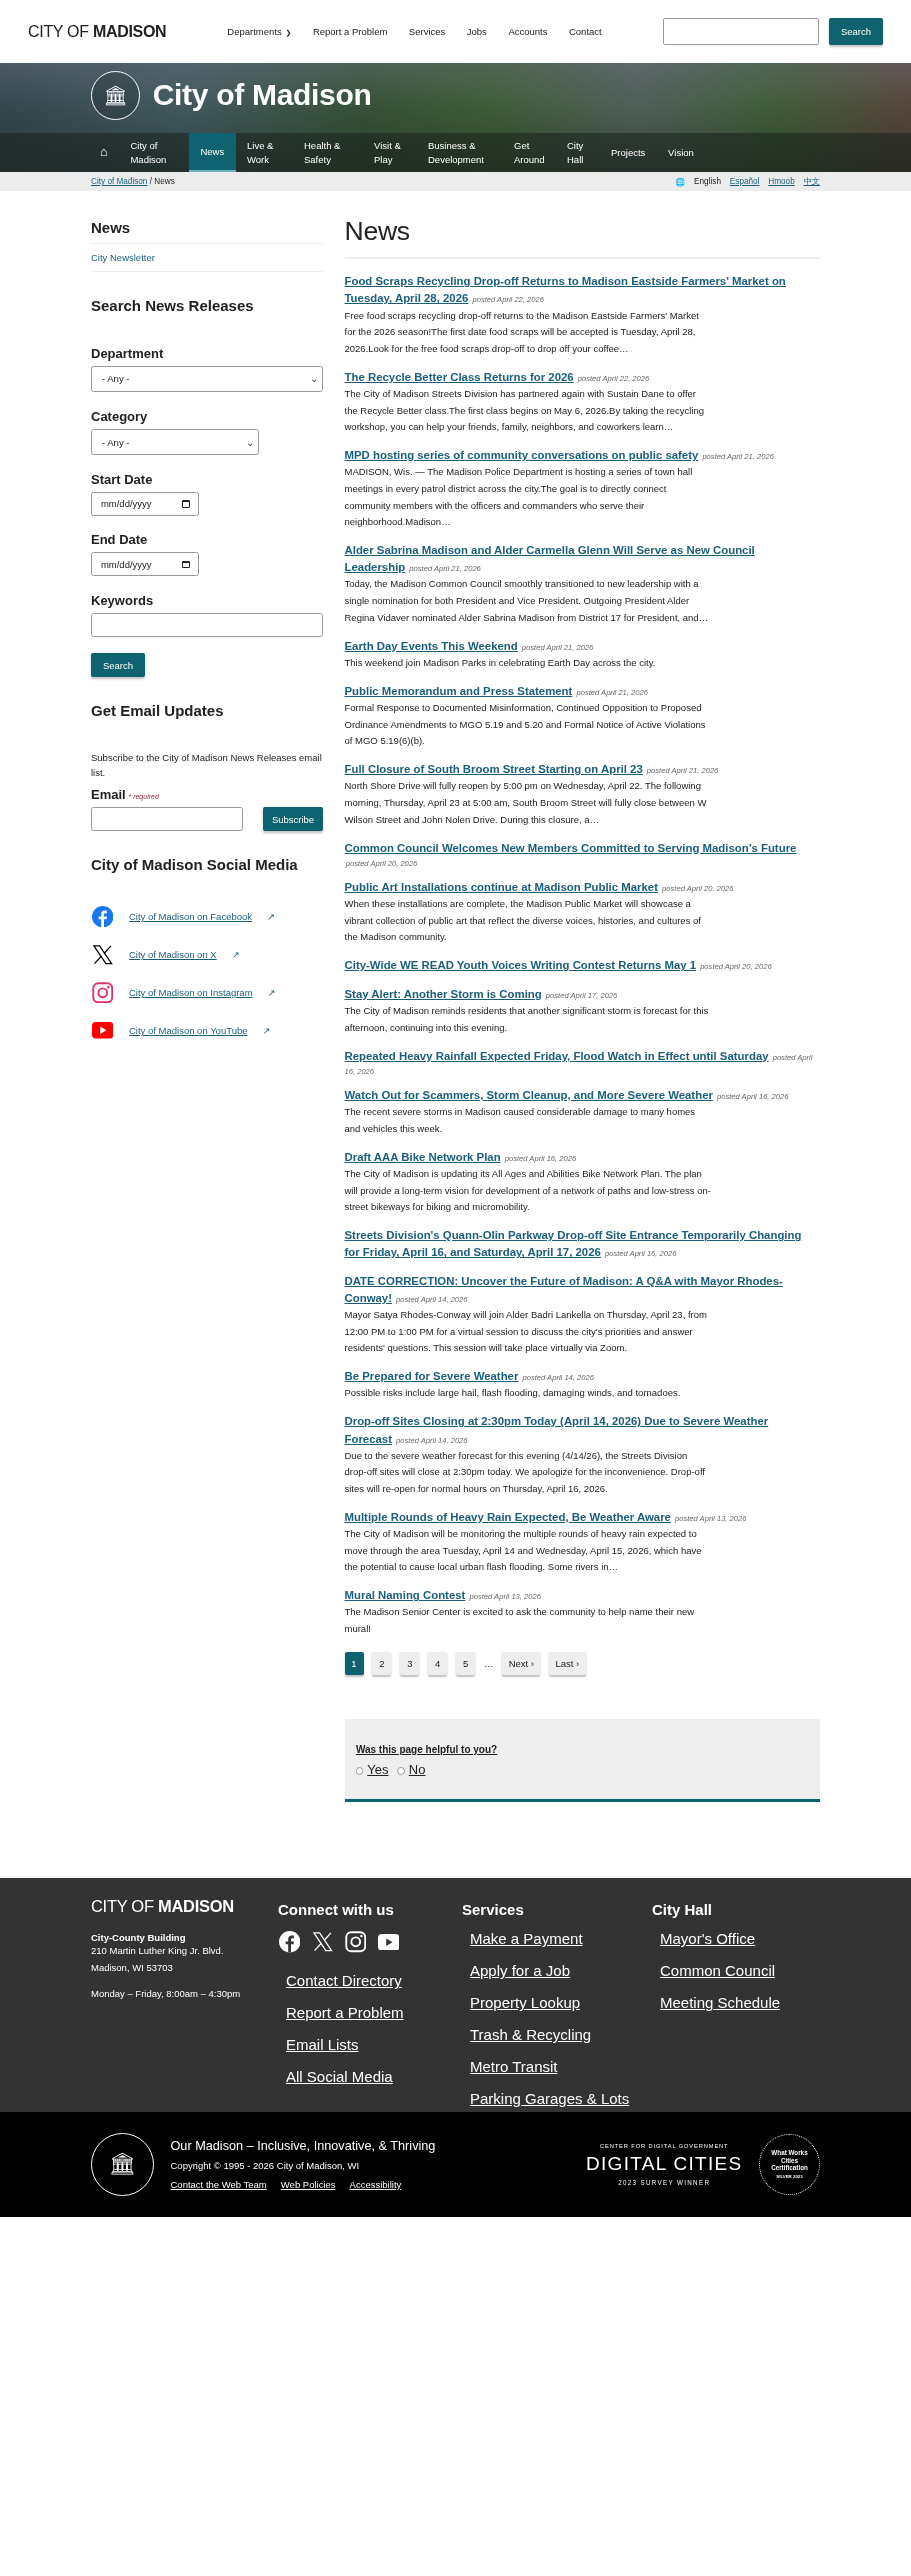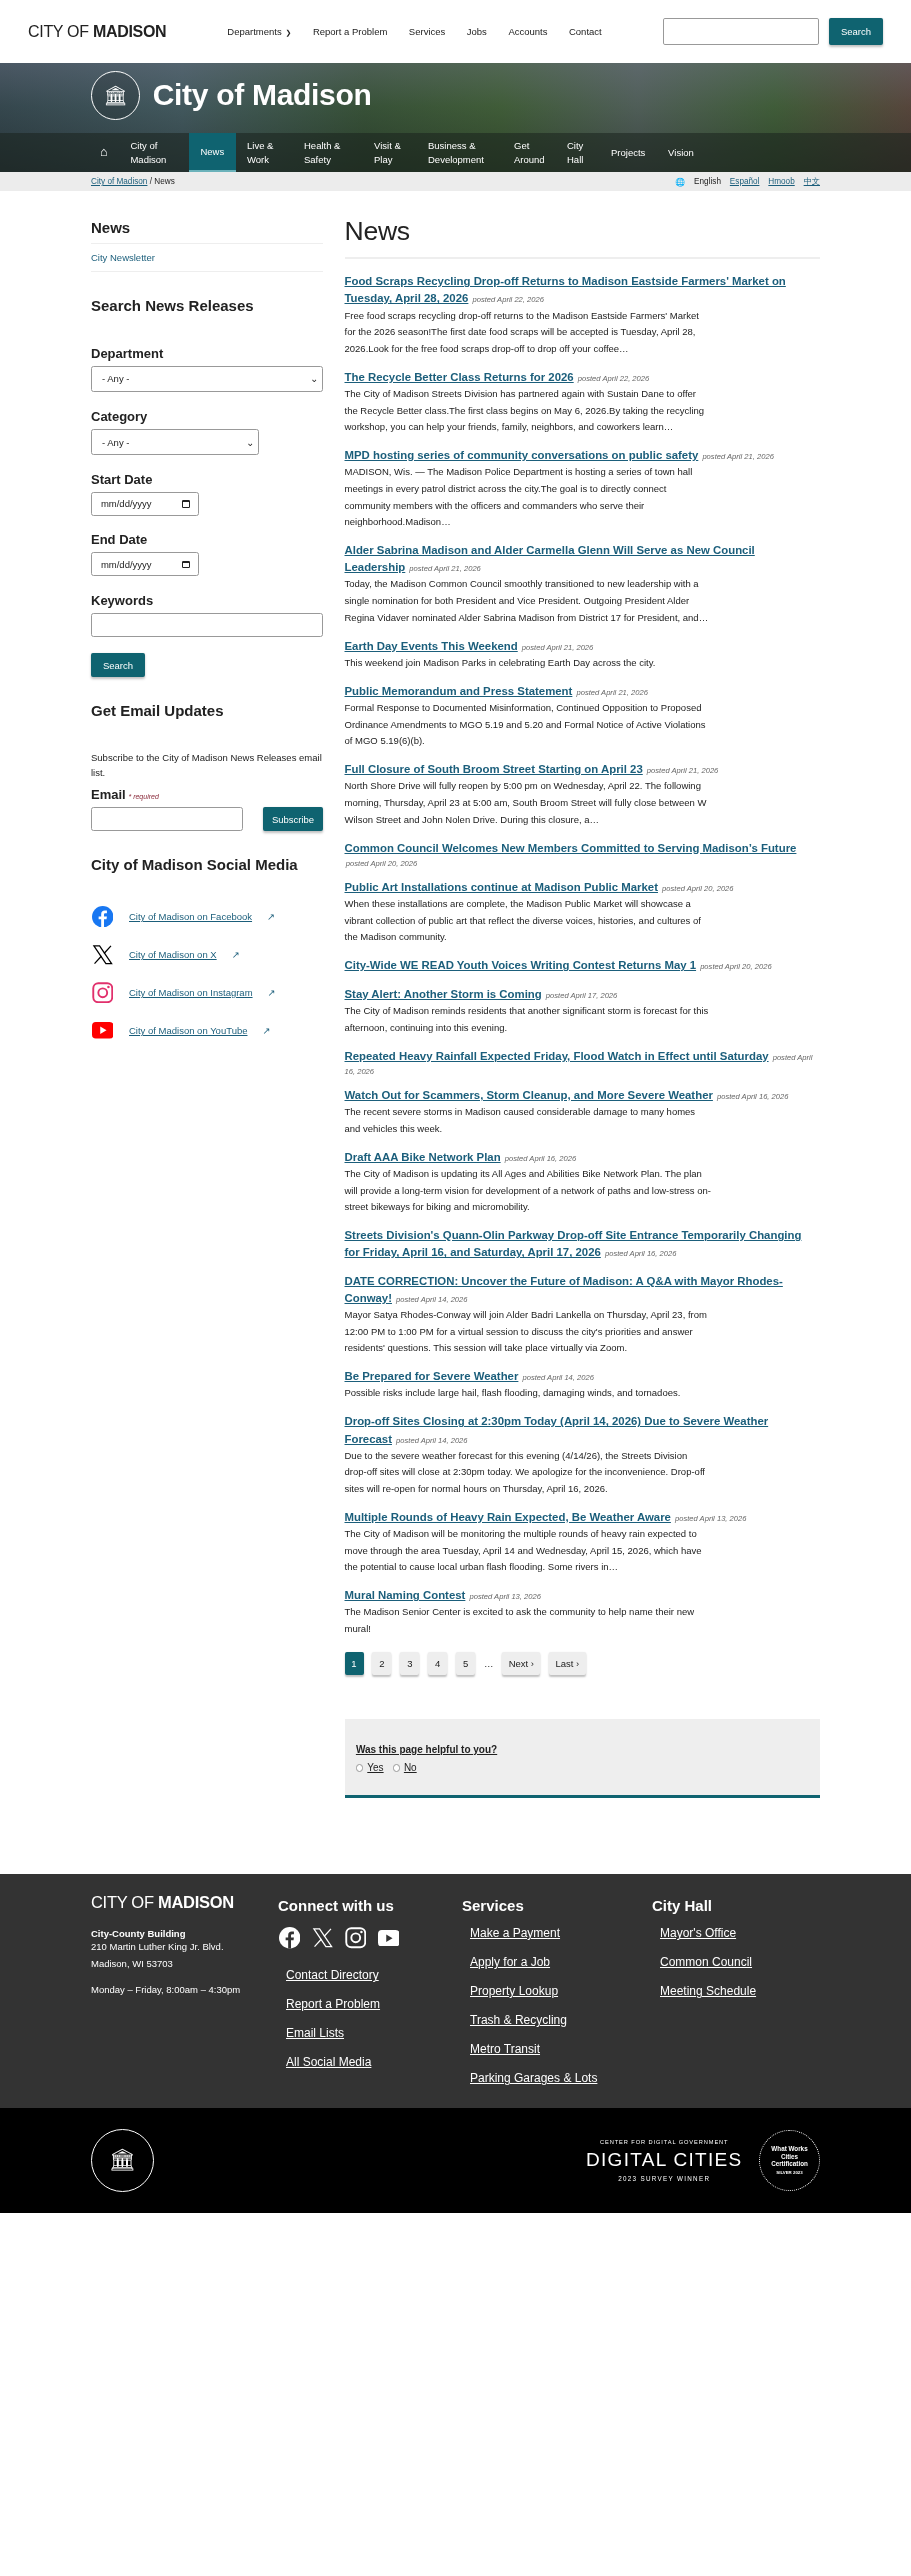--- a/index.html
+++ b/index.html
@@ -60,35 +60,35 @@
   .news-item { margin-bottom: 11.4px; width: 468px; }
   .news-item .title { font-size: 11.4px; line-height: 1.5; font-weight: 700; color: #1b5e7b; }
   .news-item .posted { font-size: 7.6px; font-style: italic; color: #666; margin-left: 1.3px; }
   .news-item .summary { font-size: 9.5px; line-height: 1.75; width: 367px; color: #222; }
   .pager { display: flex; gap: 8.9px; align-items: center; margin-top: 14px; }
   .pager span { min-width: 19px; height: 23px; padding: 0 6.3px; display: flex; align-items: center; justify-content: center; font-size: 9.5px; background: #eee; border-radius: 1.9px; box-shadow: 0 1.3px 1.9px rgba(0,0,0,0.25); cursor: pointer; }
   .pager span.active { background: #0f6370; color: #fff; }
   .pager span.dots { background: none; box-shadow: none; min-width: 8.9px; padding: 0; }
   .helpful { margin-top: 44px; background: #eee; border-bottom: 3.2px solid #0f6370; padding: 25px 11.4px 21.5px; }
   .helpful .q { font-size: 10px; font-weight: 700; text-decoration: underline; }
-  .helpful .opts { display: flex; gap: 8.9px; margin-top: 7.6px; font-size: 10px; text-decoration: underline; }
+  .helpful .opts { display: flex; gap: 8.9px; margin-top: 7.6px; font-size: 13px; text-decoration: underline; }
   .radio { width: 7.6px; height: 7.6px; border: 0.6px solid #999; border-radius: 50%; display: inline-block; margin-right: 3.8px; background: #fff; vertical-align: -0.6px; }
   
   .footer { background: #333; margin-top: 76px; color: #fff; padding: 19px 91px 25px; display: flex; height: 234px; }
   .footer a { color: #fff; }
   .fcol1 { width: 187px; }
   .flogo { font-size: 16.5px; letter-spacing: -0.3px; }
   .flogo b { font-weight: 700; }
   .fcol1 .bld { font-weight: 700; font-size: 9.5px; margin-top: 16.5px; }
   .fcol1 .addr { font-size: 9.5px; line-height: 1.75; }
   .fcol1 .hours { font-size: 9.5px; margin-top: 11.4px; }
   .fcol h4 { font-size: 15px; font-weight: 700; margin-bottom: 12.7px; margin-top: 3.8px; }
   .fcol2 { width: 184px; }
   .fcol3 { width: 190px; }
-  .fcol .flink { display: block; font-size: 12px; margin-bottom: 15px; padding-left: 8px; }
+  .fcol .flink { display: block; font-size: 15px; margin-bottom: 15px; padding-left: 8px; }
   .ficons { display: flex; gap: 10px; margin: 6.3px 0 19px; }
   .ficons .ico { width: 23px; height: 23px; display: flex; align-items: center; justify-content: center; }
   .bottom { background: #000; color: #fff; height: 105px; display: flex; align-items: center; padding: 0 91px; }
   .bseal { width: 63px; height: 63px; border-radius: 50%; border: 1.9px solid #fff; display: flex; align-items: center; justify-content: center; font-size: 21.5px; margin-right: 16.5px; }
   .btext .tag { font-size: 12.7px; }
   .btext .copy { font-size: 9.5px; margin-top: 7.6px; }
   .btext .blinks { display: flex; gap: 14px; margin-top: 7.6px; font-size: 9.5px; }
   .btext .blinks a { color: #fff; }
   .badges { margin-left: auto; display: flex; align-items: center; gap: 16.5px; }
   .dc { text-align: center; }
@@ -404,20 +404,29 @@
   <div class="fcol">
     <h4>City Hall</h4>
     <a href="#" class="flink">Mayor's Office</a>
     <a href="#" class="flink">Common Council</a>
     <a href="#" class="flink">Meeting Schedule</a>
   </div>
 </footer>
 
 <div class="bottom">
   <div class="bseal">🏛</div>
+  <div class="btext">
+    <div class="tag">Our Madison – Inclusive, Innovative, &amp; Thriving</div>
+    <div class="copy">Copyright © 1995 - 2026 City of Madison, WI</div>
+    <div class="blinks">
+      <a href="#">Contact the Web Team</a>
+      <a href="#">Web Policies</a>
+      <a href="#">Accessibility</a>
+    </div>
+  </div>
   <div class="badges">
     <div class="dc">
       <div class="s1">CENTER FOR DIGITAL GOVERNMENT</div>
       <div class="s2">DIGITAL CITIES</div>
       <div class="s3">2023 SURVEY WINNER</div>
     </div>
     <div class="wwc">
       <span style="width:44px">What Works Cities Certification</span>
       <span style="font-size:4.4px;margin-top:2.5px">SILVER 2023</span>
     </div>

